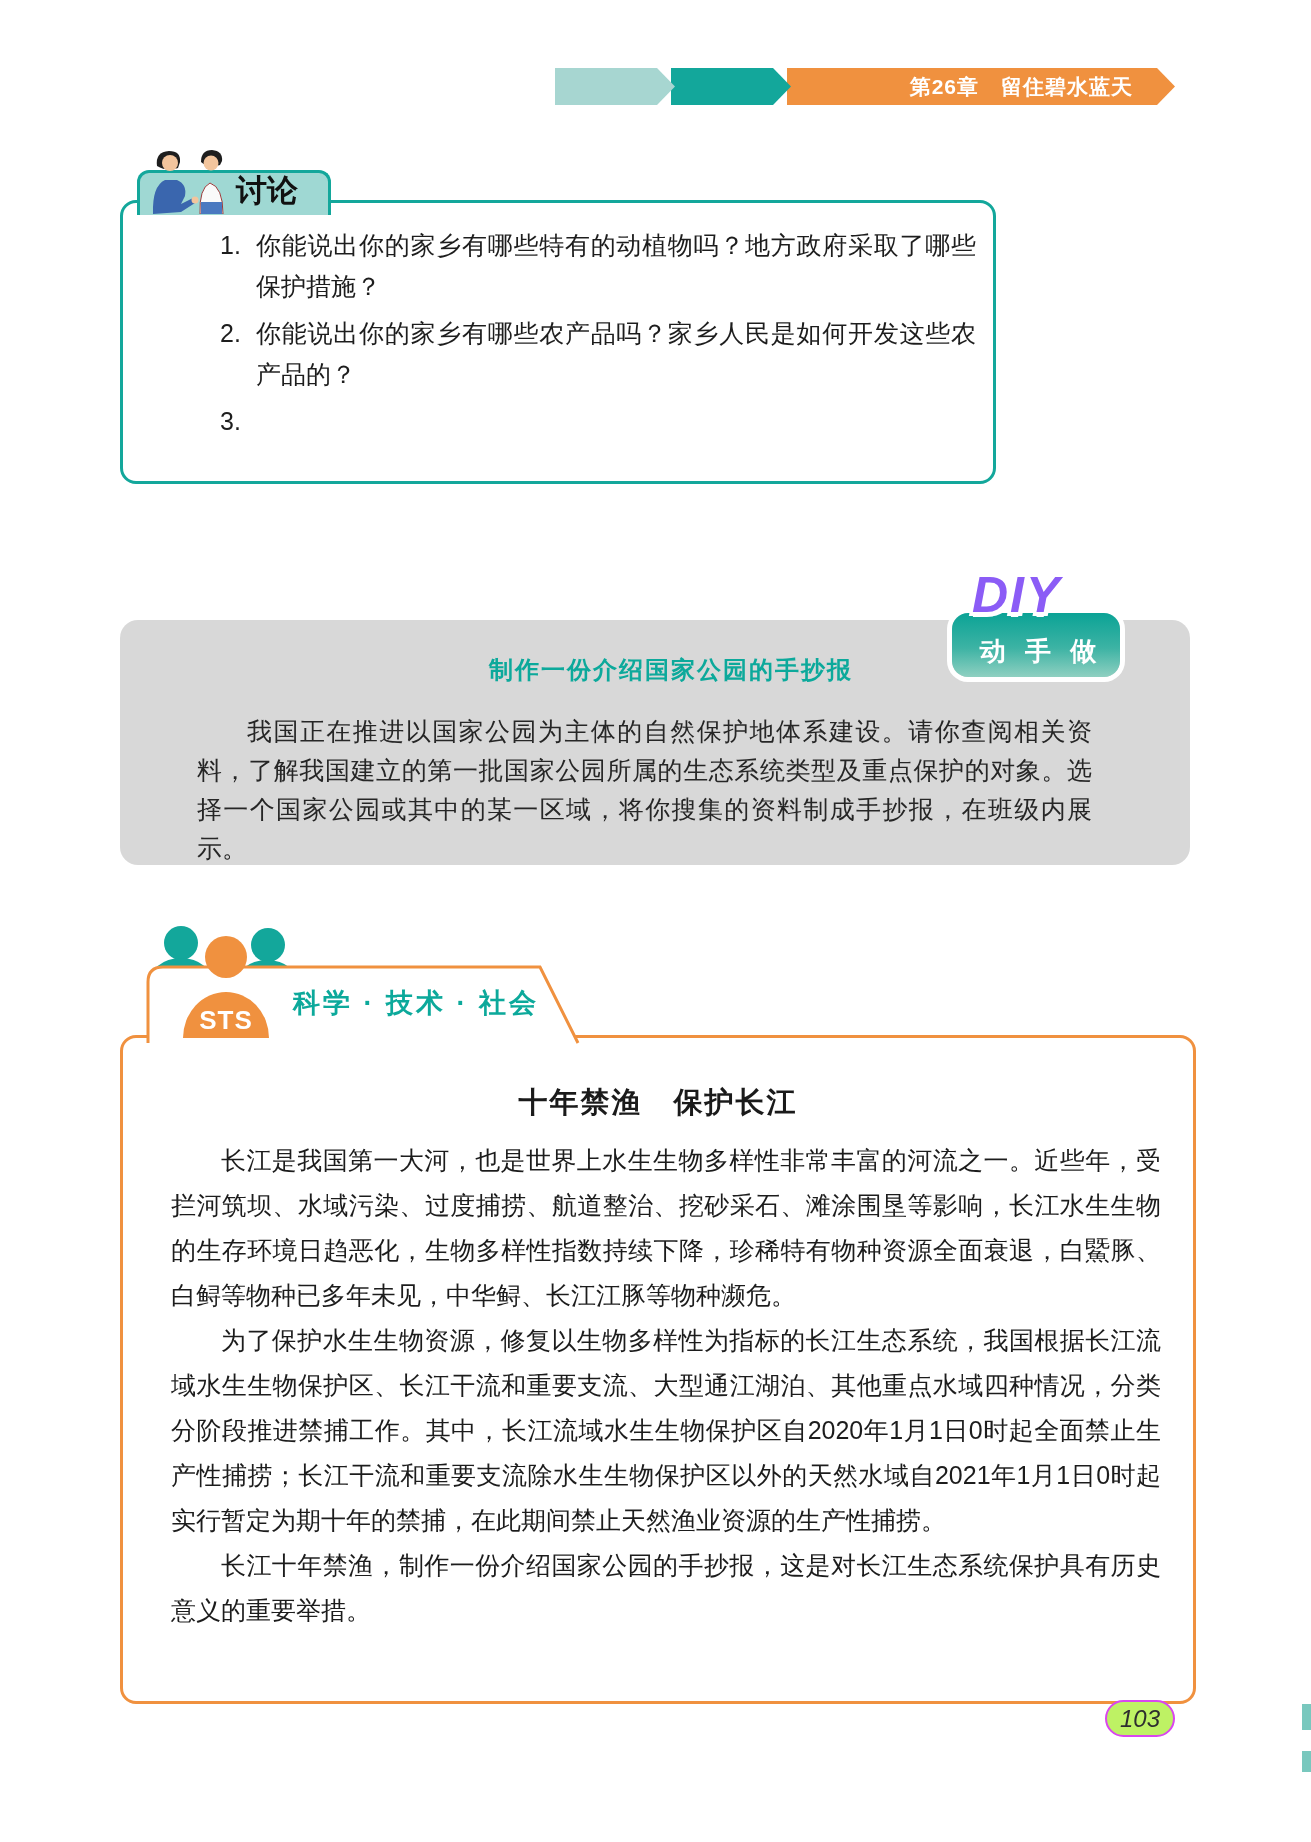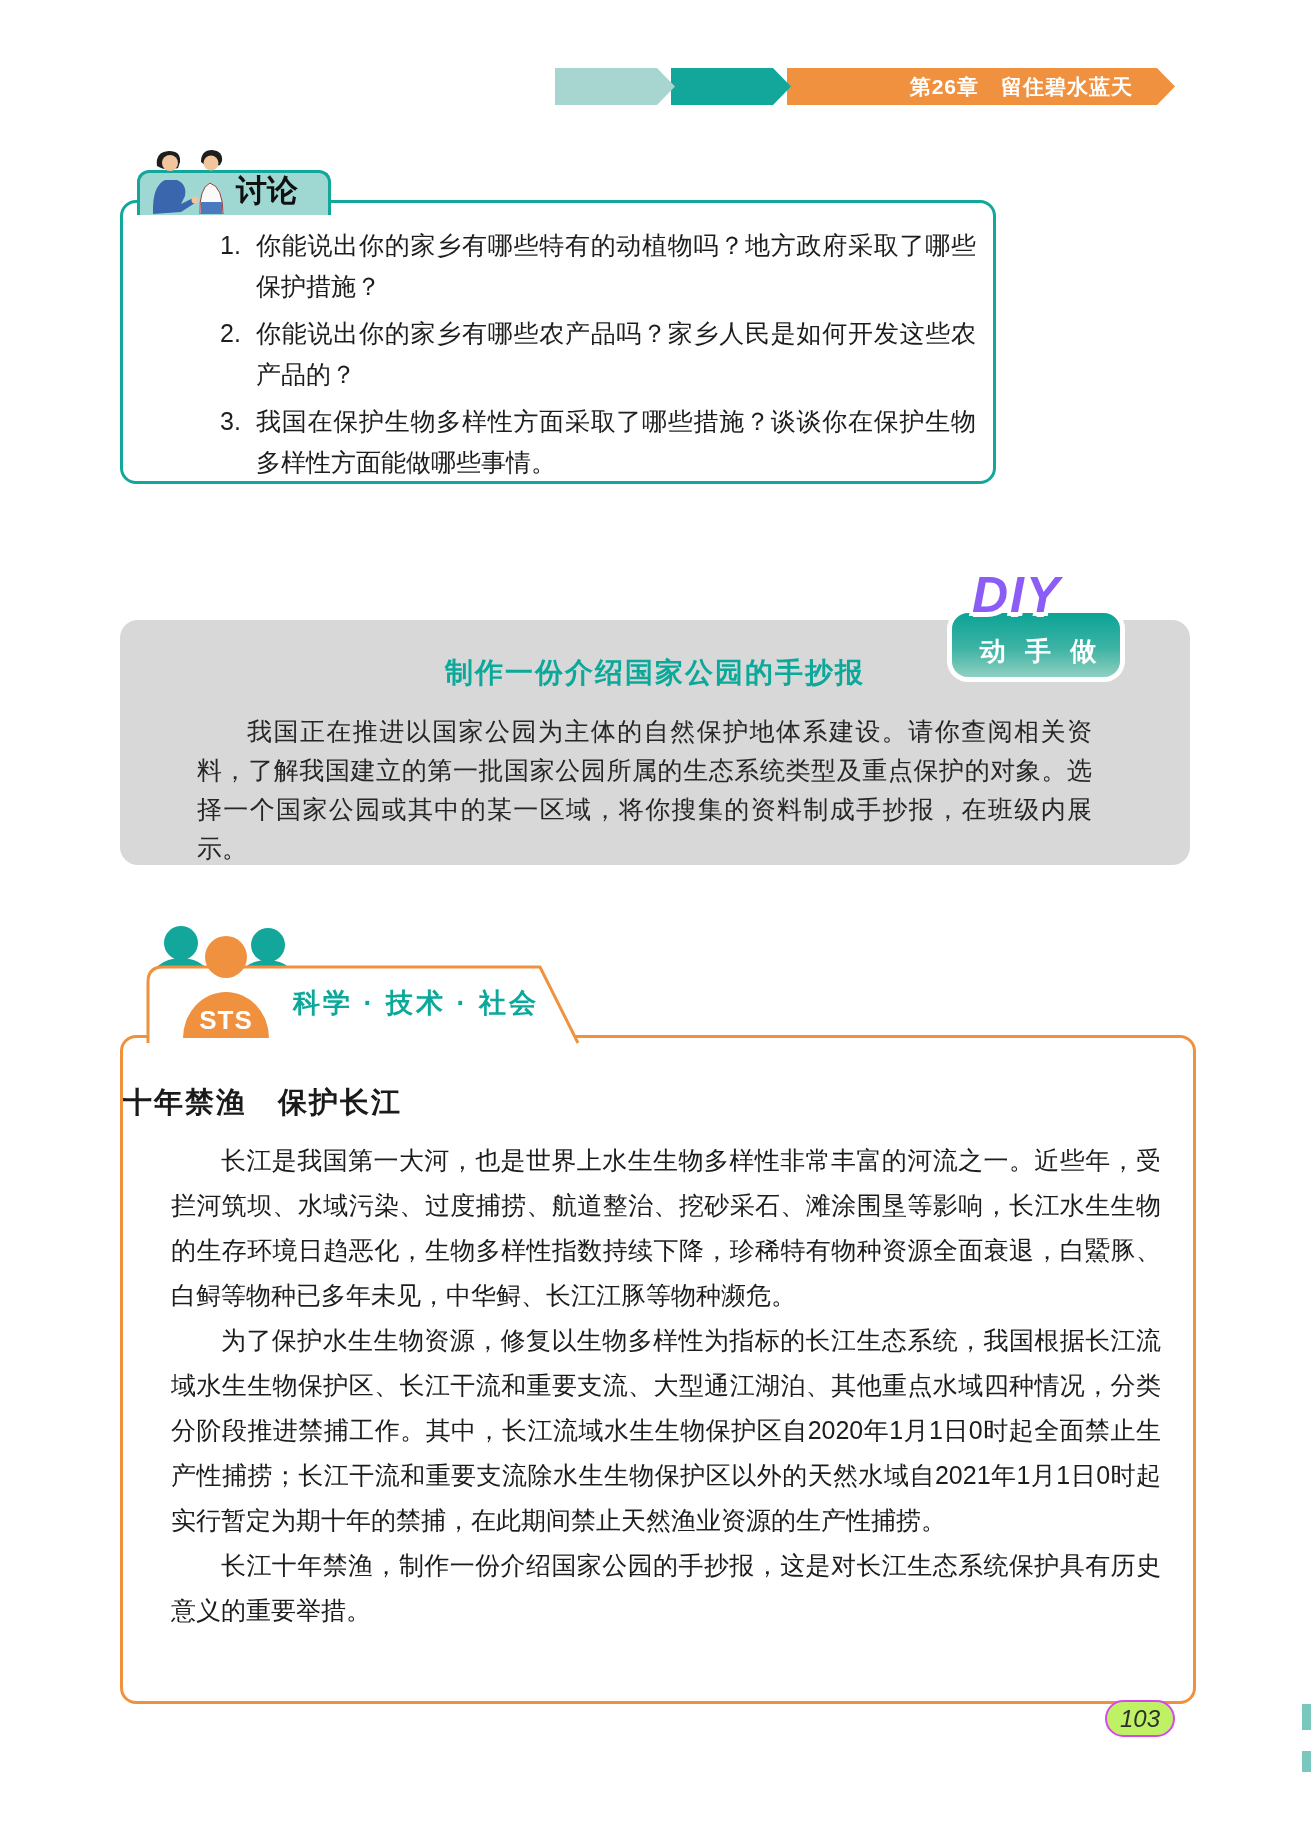--- a/index.html
+++ b/index.html
@@ -25,42 +25,42 @@
   .disc-title{position:absolute;left:236px;top:170px;z-index:5;
               font-size:31px;font-weight:900;color:#111;}
   .q-list{position:absolute;left:97px;top:22px;width:756px;}
   .q{position:relative;padding-left:36px;width:720px;font-size:25px;line-height:41px;
      color:#1d1d1d;margin-bottom:6px;text-align:justify;}
   .q-num{position:absolute;left:0;top:0;}
 
   
   .diy-box{position:absolute;left:120px;top:620px;width:1070px;height:245px;
            background:#d8d8d8;border-radius:18px;}
-  .diy-title{position:absolute;left:0;top:34px;width:100%;text-align:center;
-             font-size:28px;font-weight:bold;color:#0ca99b;letter-spacing:2px;}
+  .diy-title{position:absolute;left:16px;top:34px;width:100%;text-align:center;
+             font-size:24px;font-weight:bold;color:#0ca99b;letter-spacing:2px;}
   .diy-body{position:absolute;left:77px;top:92px;width:895px;font-size:25px;
             line-height:39px;color:#262626;text-indent:2em;text-align:justify;}
   .diy-badge{position:absolute;left:952px;top:613px;width:158px;height:64px;
              border-radius:16px;background:linear-gradient(180deg,#0ba396 0%,#3db3a4 55%,#8fd0c1 100%);
              box-shadow:0 0 0 5px #fff;z-index:6;
              display:flex;align-items:flex-end;justify-content:center;padding-left:10px;}
   .diy-badge-label{color:#fff;font-size:26px;font-weight:bold;letter-spacing:6px;
                    padding-bottom:8px;white-space:nowrap;}
   .diy-word{position:absolute;left:972px;top:566px;z-index:7;
             font-size:50px;font-weight:900;font-style:italic;color:#8b5cf6;letter-spacing:2px;
             text-shadow:-4px -4px 0 #fff,4px -4px 0 #fff,-4px 4px 0 #fff,4px 4px 0 #fff,
                         0 -5px 0 #fff,0 5px 0 #fff,-5px 0 0 #fff,5px 0 0 #fff;}
 
   
   .sts-svg{position:absolute;left:110px;top:895px;z-index:5;}
   .sts-label-text{font-size:27px;font-weight:bold;fill:#0ca99b;letter-spacing:3px;}
   .sts-badge-text{font-size:26px;font-weight:bold;fill:#fff;letter-spacing:1px;}
   .art-box{position:absolute;left:120px;top:1035px;width:1070px;height:663px;
            border:3px solid #f0913f;border-radius:16px;background:#fff;}
-  .art-title{position:absolute;left:0;top:45px;width:100%;text-align:left;
+  .art-title{position:absolute;left:0;top:45px;width:100%;text-align:center;
              font-size:29px;font-weight:900;color:#1a1a1a;letter-spacing:2px;}
   .art-text{position:absolute;left:48px;top:100px;width:990px;}
   .art-text p{margin:0;font-size:25px;line-height:45px;color:#1c1c1c;
               text-indent:2em;text-align:justify;}
 
   
   .page-pill{position:absolute;left:1105px;top:1700px;width:70px;height:37px;
              background:#bef264;border:2px solid #d946ef;border-radius:19px;
              display:flex;align-items:center;justify-content:center;
              font-size:24px;font-style:italic;color:#2e2e2e;box-sizing:border-box;}
@@ -99,21 +99,20 @@
       <div class="q">
         <span class="q-num">1.</span>
         <span>你能说出你的家乡有哪些特有的动植物吗？地方政府采取了哪些保护措施？</span>
       </div>
       <div class="q">
         <span class="q-num">2.</span>
         <span>你能说出你的家乡有哪些农产品吗？家乡人民是如何开发这些农产品的？</span>
       </div>
       <div class="q">
         <span class="q-num">3.</span>
-        <span>我国在保护生物多样性方面采取了哪些措施？谈谈你在保护生物多样性方面能做哪些事情。</span>
       </div>
     </div>
   </div>
 
   <div class="diy-box">
     <div class="diy-title">制作一份介绍国家公园的手抄报</div>
     <div class="diy-body">我国正在推进以国家公园为主体的自然保护地体系建设。请你查阅相关资料，了解我国建立的第一批国家公园所属的生态系统类型及重点保护的对象。选择一个国家公园或其中的某一区域，将你搜集的资料制成手抄报，在班级内展示。</div>
   </div>
   <div class="diy-badge">
     <span class="diy-badge-label">动 手 做</span>

